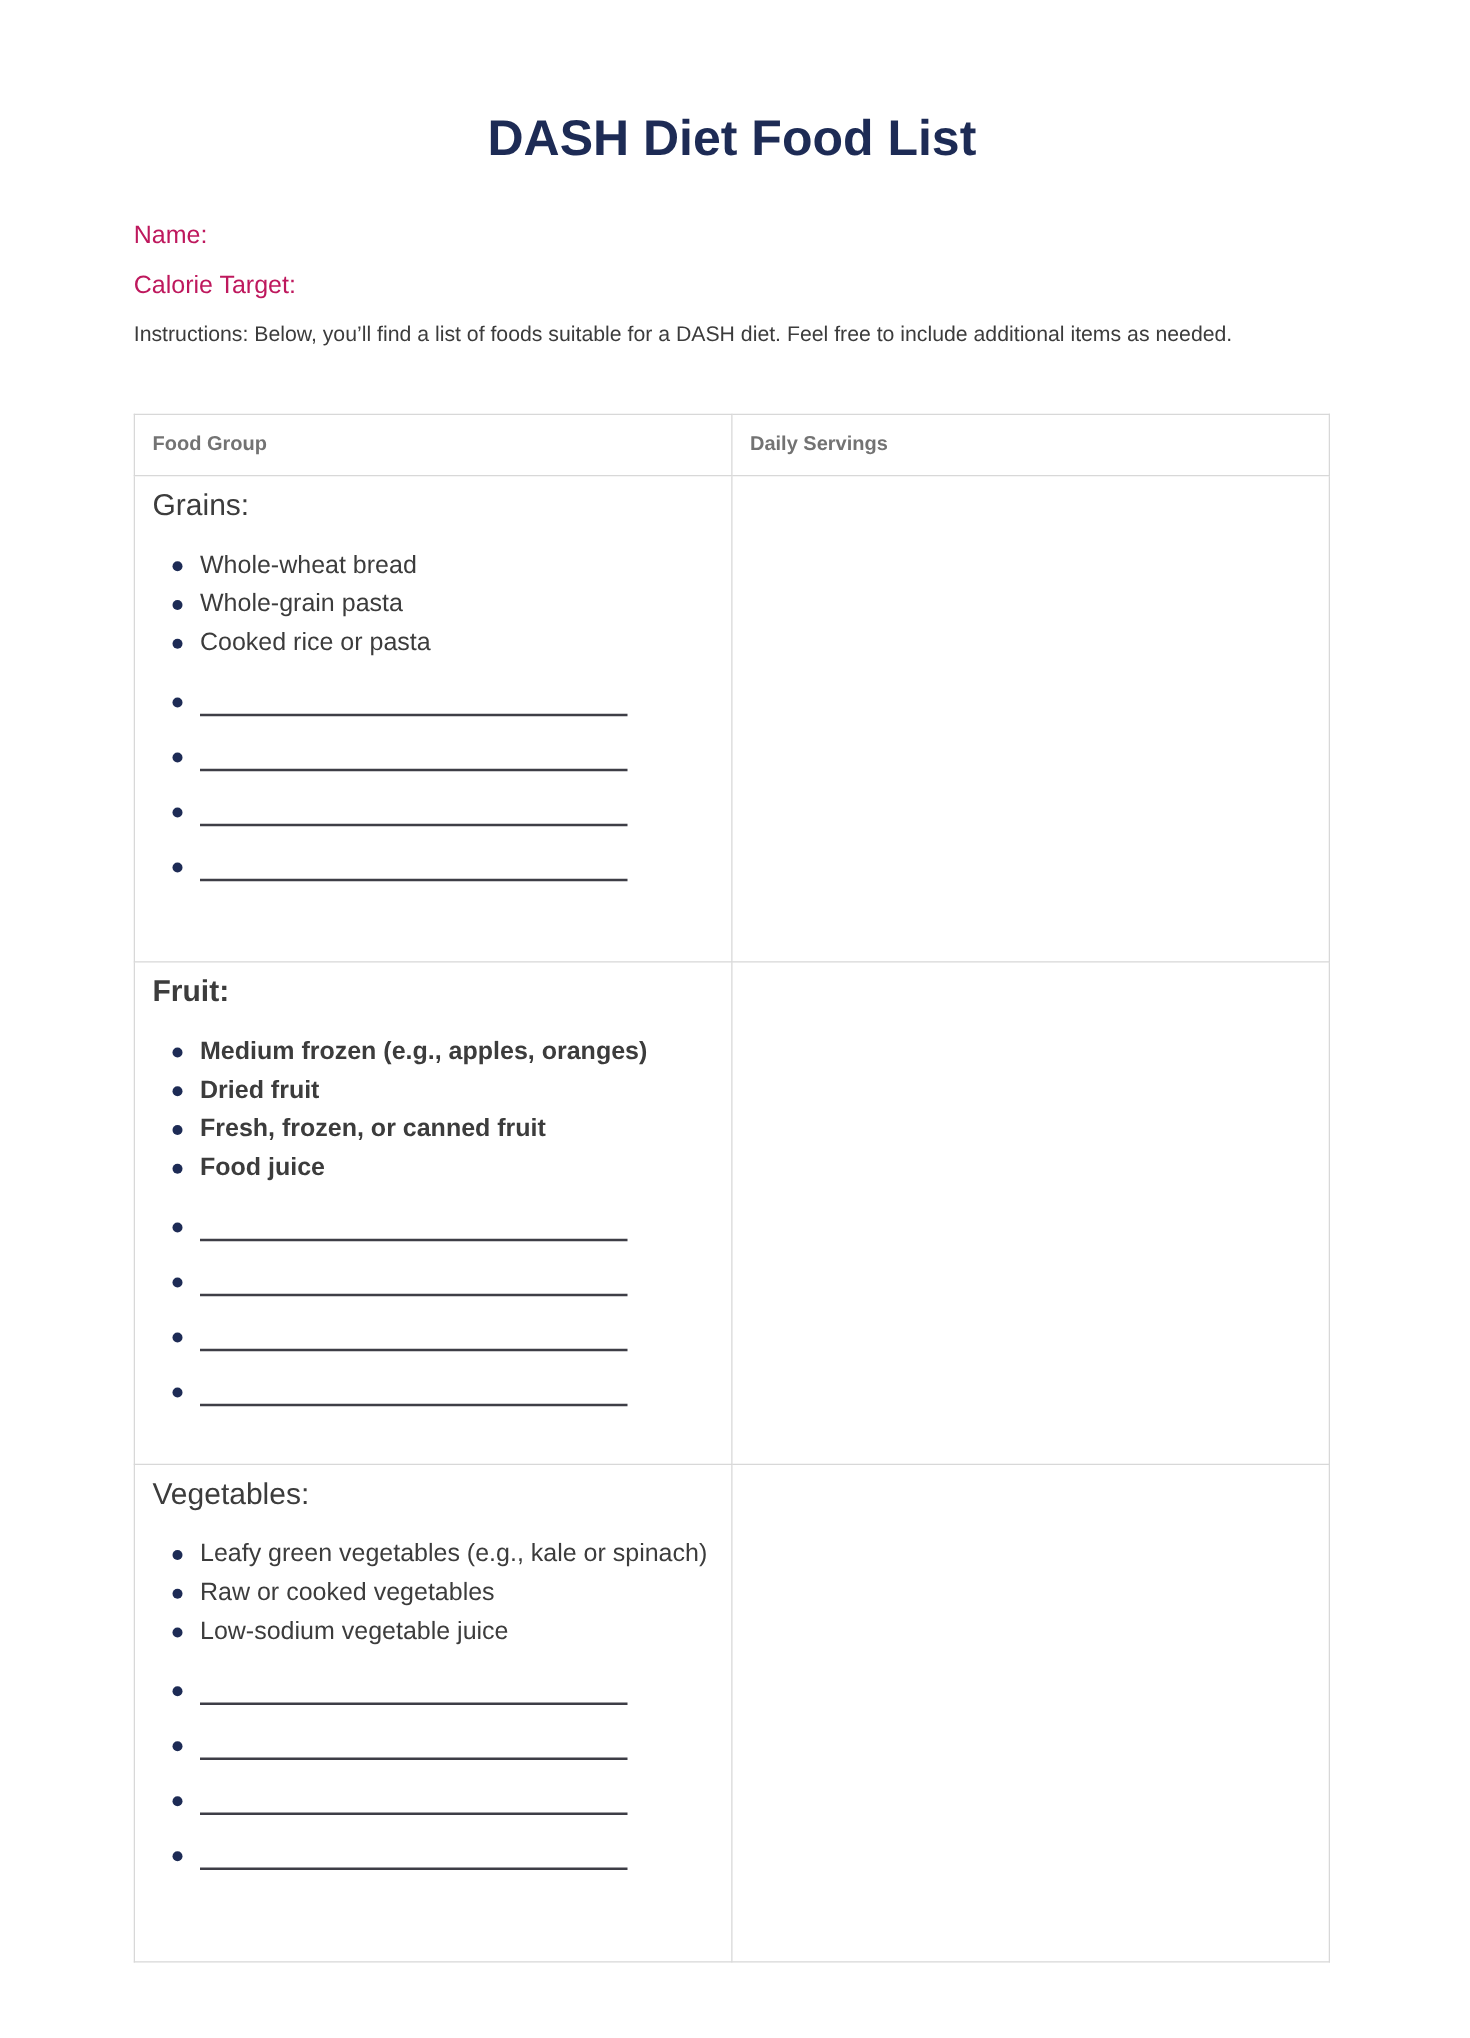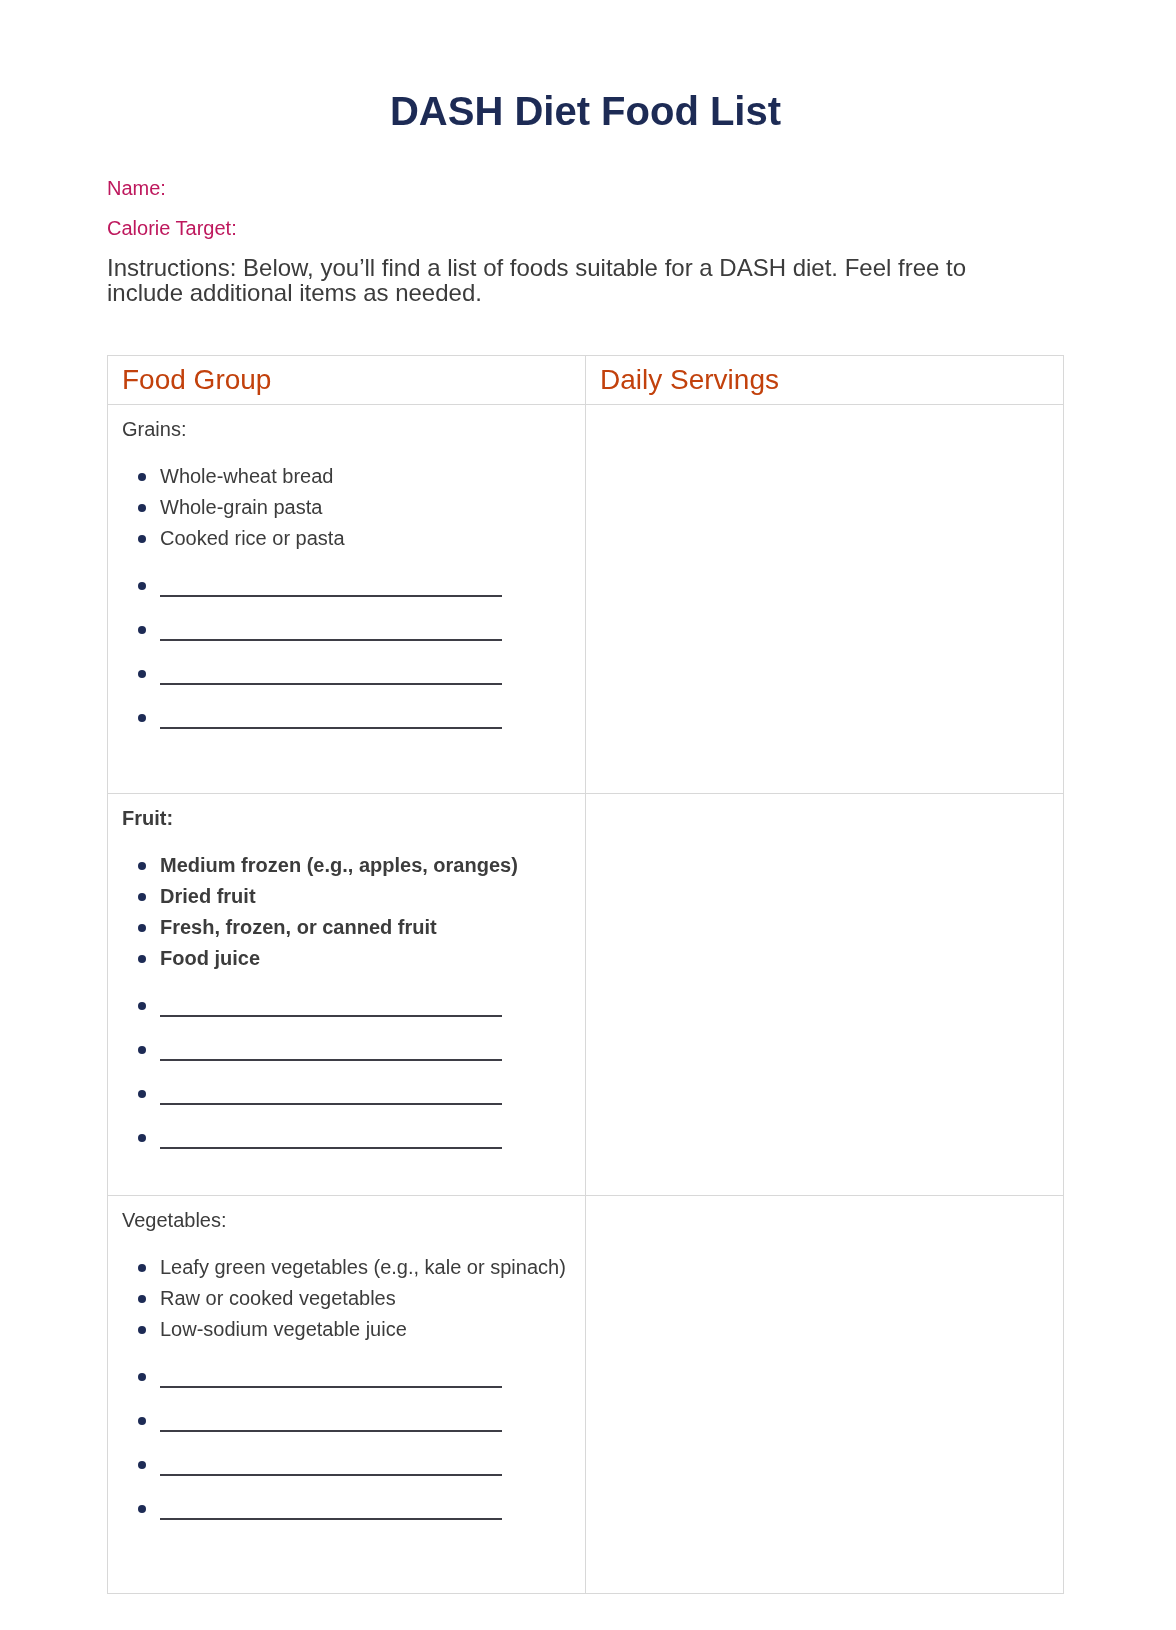--- a/index.html
+++ b/index.html
@@ -24,50 +24,50 @@
     text-align: center;
     margin-bottom: 42px;
   }
   .field-line {
     font-size: 20px;
     line-height: 24px;
     margin-bottom: 16px;
     color: #be185d;
   }
   .instructions {
-    font-size: 24px;
+    font-size: 17px;
     line-height: 24.5px;
     max-width: 900px;
     color: #3c3c3c;
     margin-bottom: 50px;
   }
   table.food-table {
     border-collapse: collapse;
     table-layout: fixed;
     width: 957px;
   }
   table.food-table col { width: 50%; }
   .food-table th, .food-table td {
     border: 1px solid #d8d8d8;
     vertical-align: top;
     text-align: left;
     padding: 12px 14px;
   }
   .food-table th {
-    font-size: 28px;
+    font-size: 16px;
     line-height: 24px;
-    font-weight: normal;
-    color: #c2410c;
+    font-weight: bold;
+    color: #737373;
     height: 49px;
   }
   tr.row-grains { height: 389px; }
   tr.row-fruit { height: 402px; font-weight: bold; }
   tr.row-vegetables { height: 398px; }
   .group-label {
-    font-size: 20px;
+    font-size: 24px;
     line-height: 24px;
     color: #3c3c3c;
   }
   ul.item-list {
     list-style: none;
     margin-top: 20px;
     padding-left: 38px;
   }
   ul.item-list li {
     position: relative;

